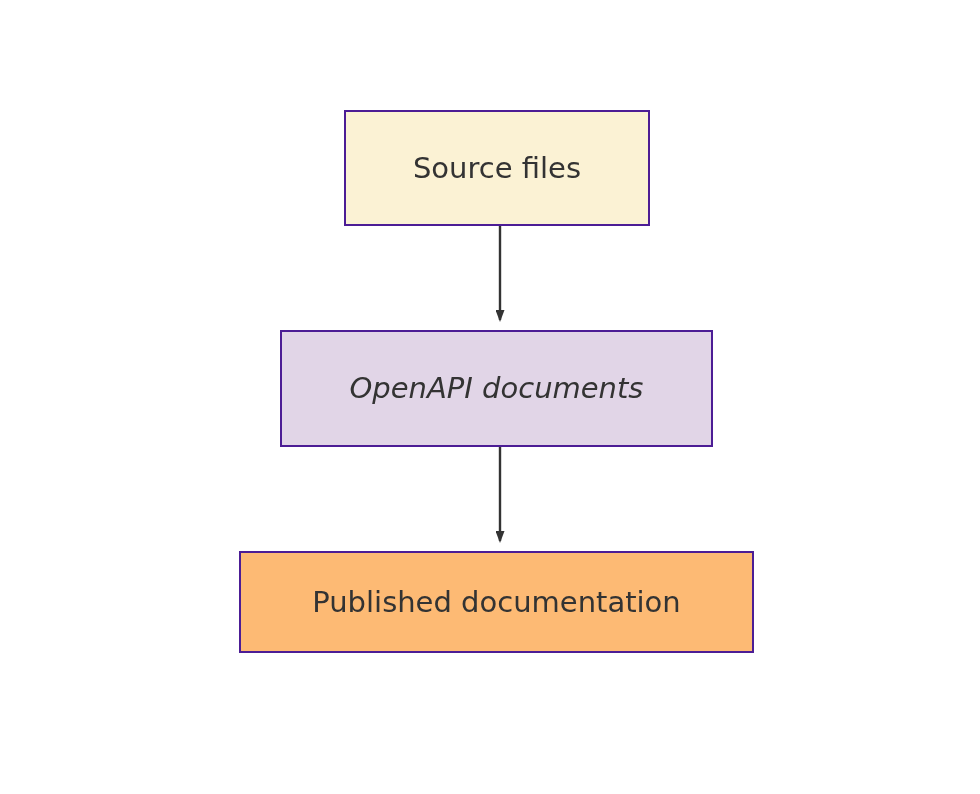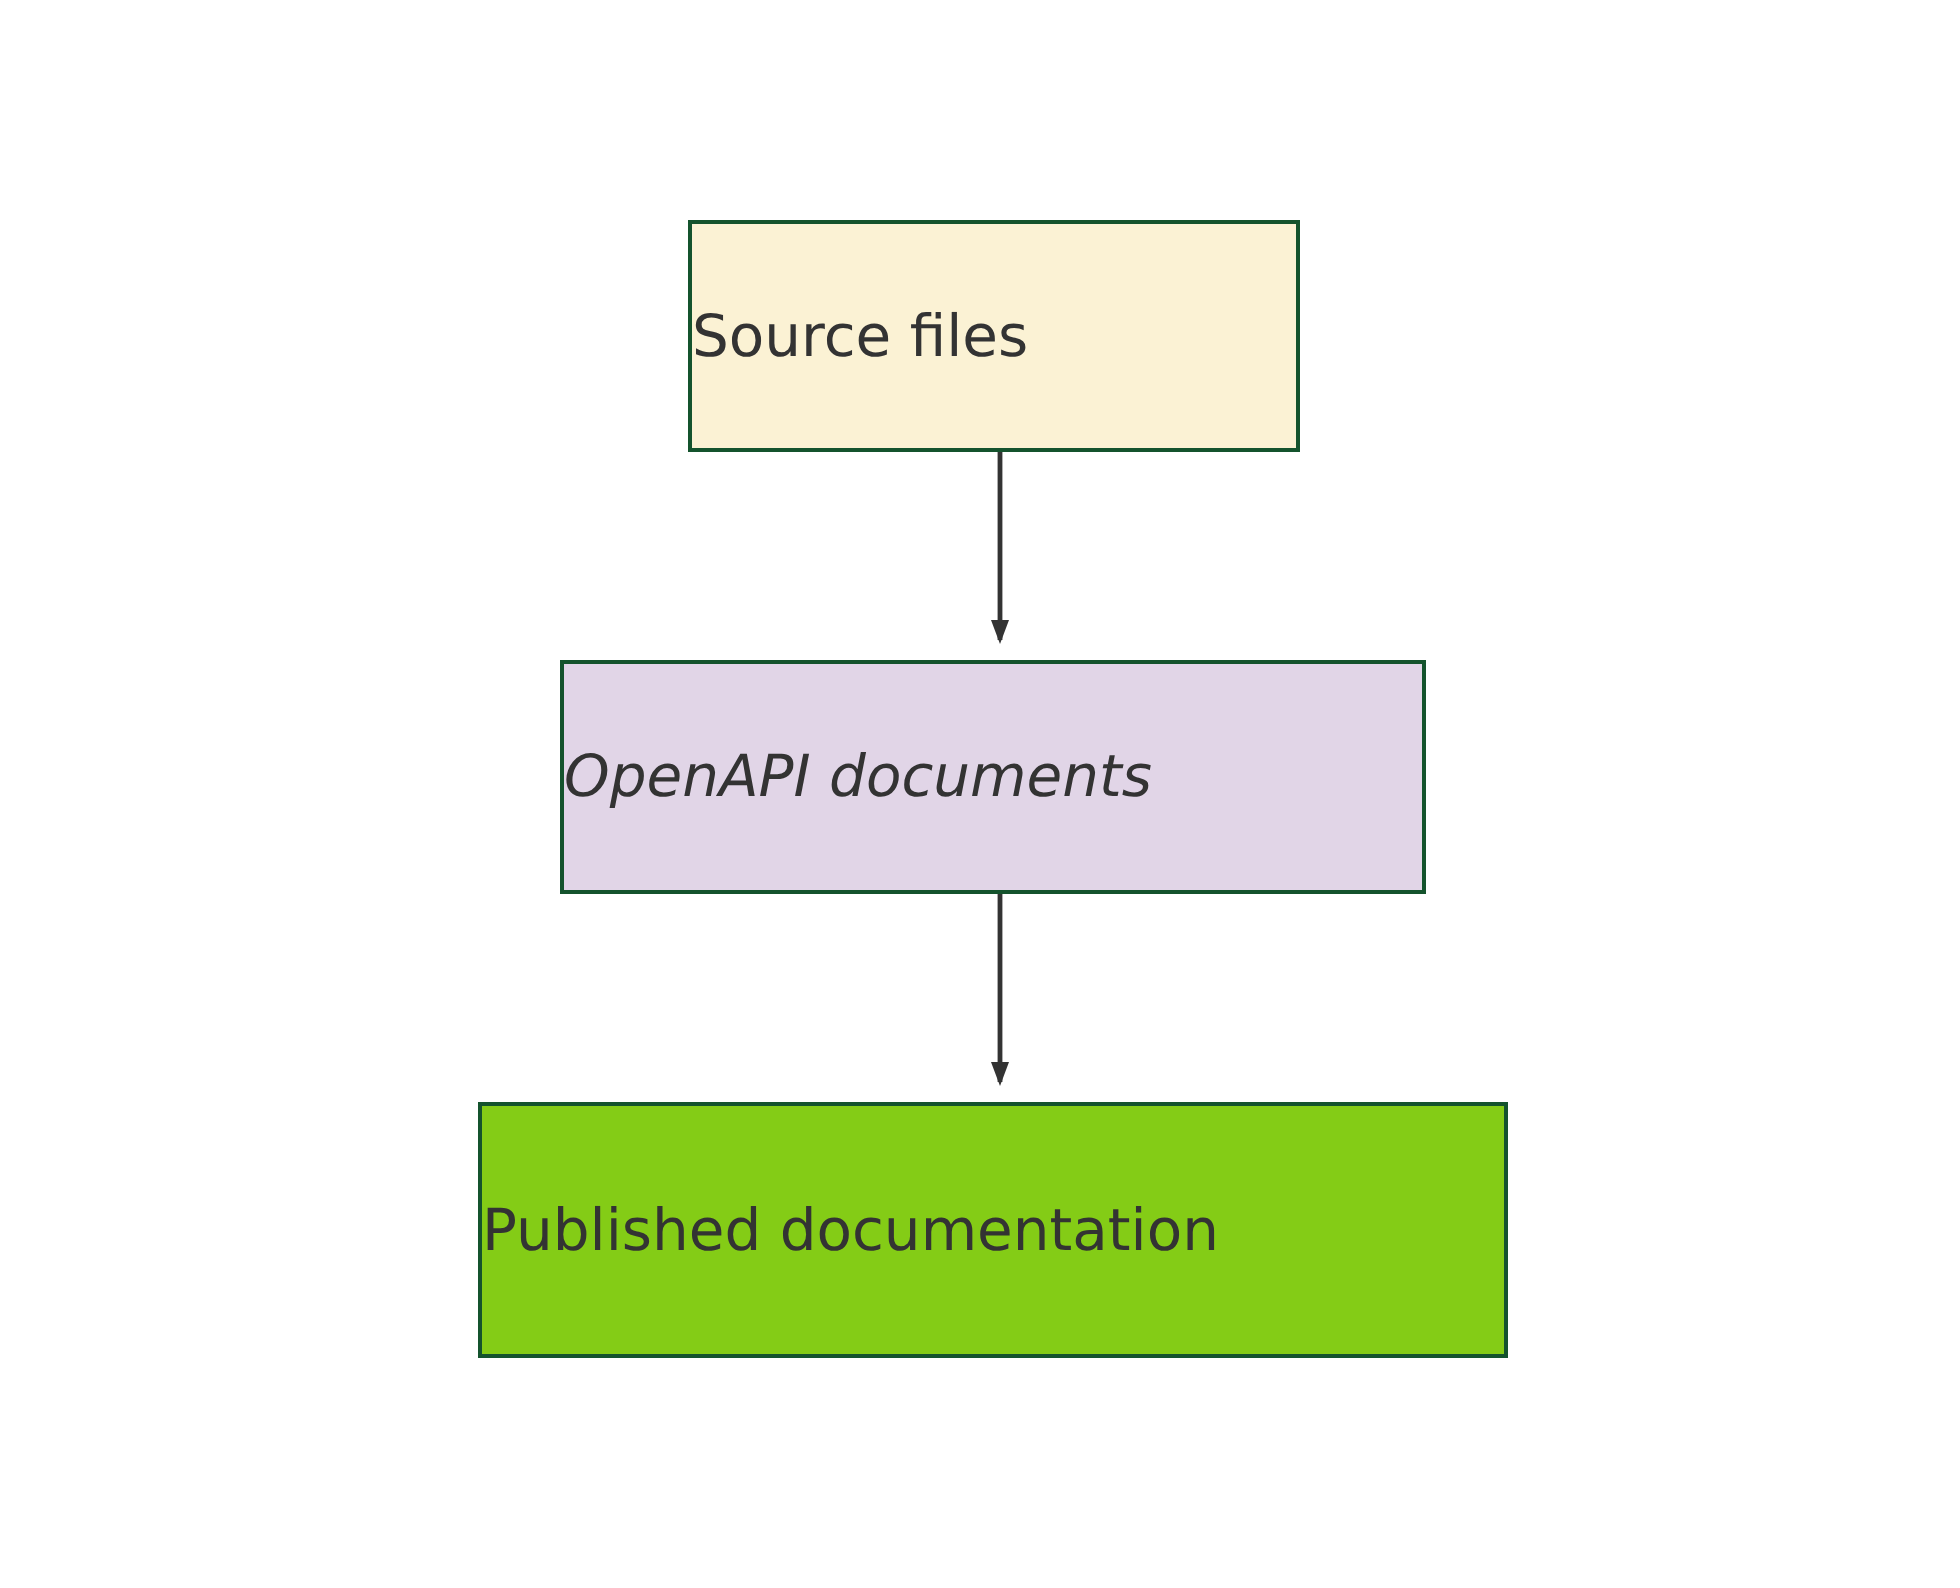--- a/index.html
+++ b/index.html
@@ -22,23 +22,24 @@
   #flow-svg {
     position: absolute;
     left: 0;
     top: 0;
     width: 980px;
     height: 794px;
   }
   .node-box {
     position: absolute;
     box-sizing: border-box;
-    border: 2px solid #14532d;
+    border: 2px solid #4c1d95;
     display: flex;
     align-items: center;
+    justify-content: center;
     z-index: 2;
   }
   .node-label {
     font-family: "DejaVu Sans", sans-serif;
     font-size: 29px;
     line-height: 1.2;
     color: #333333;
     white-space: nowrap;
     text-align: center;
   }
@@ -54,22 +55,22 @@
     top: 330px;
     width: 433px;
     height: 117px;
     background: #e1d5e7;
     font-style: italic;
   }
   #node-published-documentation {
     left: 239px;
     top: 551px;
     width: 515px;
-    height: 128px;
-    background: #84cc16;
+    height: 102px;
+    background: #fdba74;
   }
 </style>
 </head>
 <body>
 
 <div id="flowchart-canvas">
 
   <svg id="flow-svg" viewBox="0 0 980 794">
     <defs>
       <marker id="arrowhead-filled" markerWidth="12" markerHeight="9" refX="10" refY="4.5" orient="auto" markerUnits="userSpaceOnUse">

